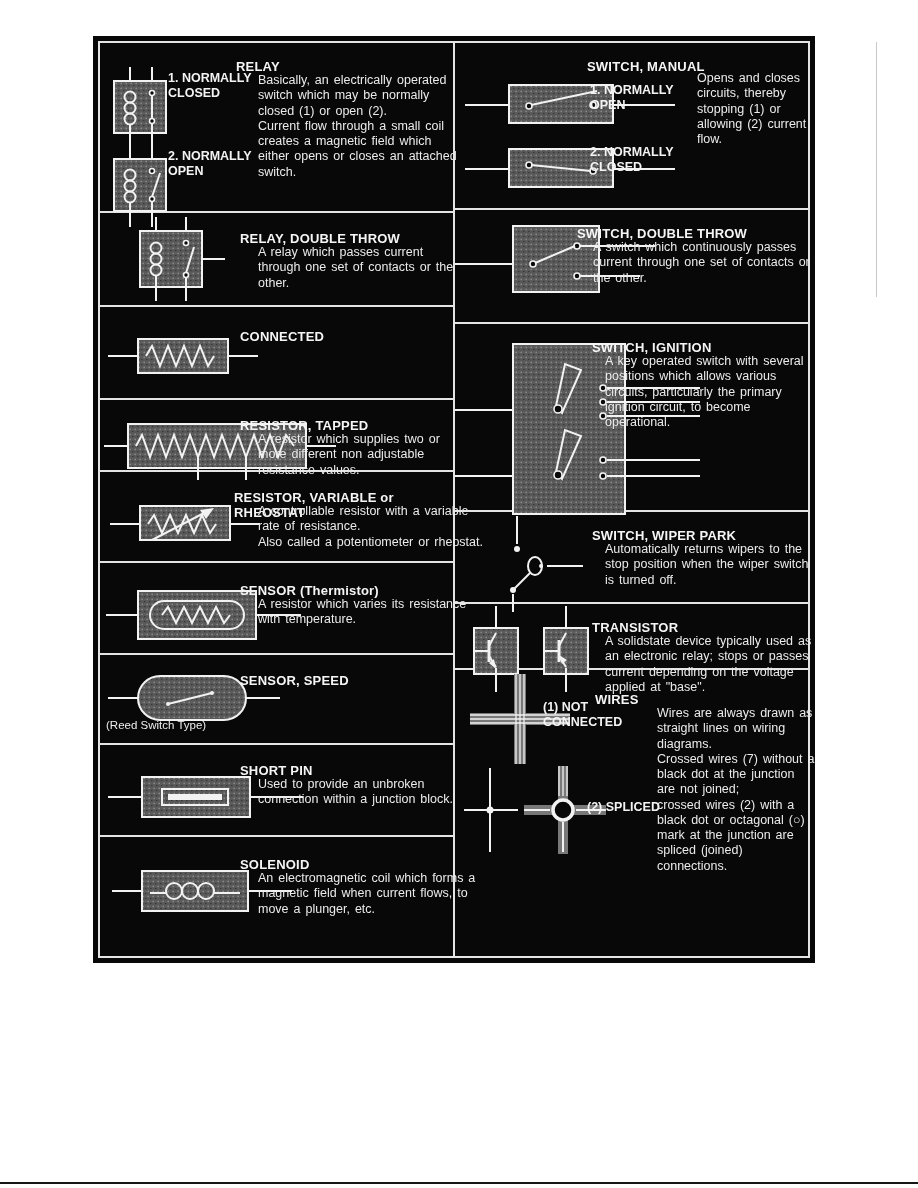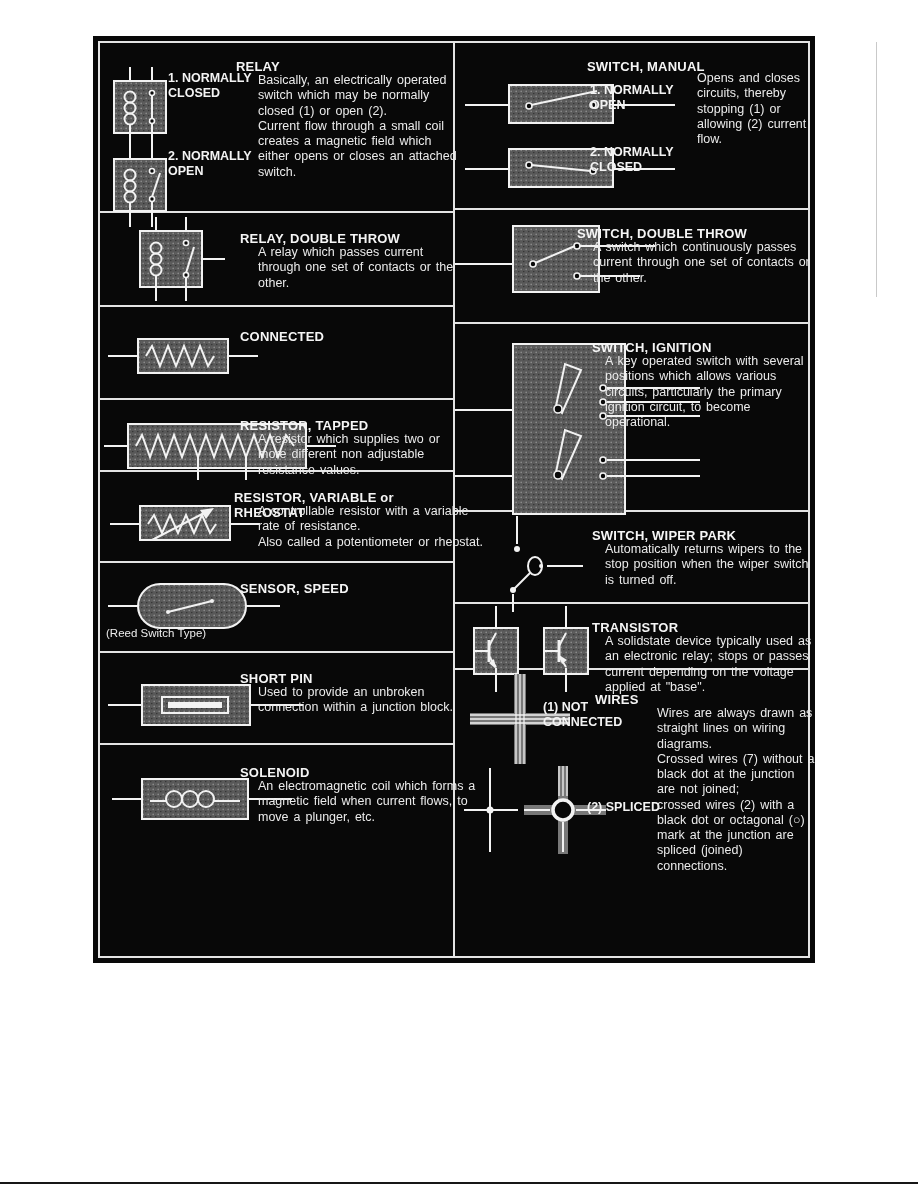--- a/index.html
+++ b/index.html
@@ -134,20 +134,31 @@
             <polyline class="wln" points="38,30 44,21 52,39 60,21 68,39 76,21 84,39 92,21 100,39 106,30"></polyline>
             <line class="wln" x1="42" y1="46" x2="98" y2="17"></line>
             <polygon class="fdot" points="104,14 90,16 96,25"></polygon>
             <line class="wln" x1="120" y1="30" x2="150" y2="30"></line>
           </svg>
           <h3 class="ttl" style="left:122px;top:6px">RESISTOR, VARIABLE or RHEOSTAT</h3>
           <p class="desc" style="left:148px;top:22px;width:225px">A controllable resistor with a variable rate of resistance.
 Also called a potentiometer or rheostat.</p>
         </div>
 
+        <div class="cell" style="height:92px">
+          <svg class="sym" style="left:6px;top:20px" width="195" height="64" viewBox="0 0 195 64">
+            <line class="wln" x1="0" y1="32" x2="32" y2="32"></line>
+            <rect class="box" x="32" y="8" width="118" height="48"></rect>
+            <rect class="wln" x="44" y="18" width="94" height="28" rx="14"></rect>
+            <polyline class="wln" points="56,32 62,24 70,40 78,24 86,40 94,24 102,40 110,24 118,40 124,32"></polyline>
+            <line class="wln" x1="150" y1="32" x2="195" y2="32"></line>
+          </svg>
+          <h3 class="ttl" style="left:128px;top:8px">SENSOR (Thermistor)</h3>
+          <p class="desc" style="left:148px;top:24px;width:228px">A resistor which varies its resistance with temperature.</p>
+        </div>
 
         <div class="cell" style="height:90px">
           <svg class="sym" style="left:8px;top:16px" width="180" height="54" viewBox="0 0 180 54">
             <line class="wln" x1="0" y1="27" x2="30" y2="27"></line>
             <rect class="box" x="30" y="5" width="108" height="44" rx="22"></rect>
             <line class="wln" x1="60" y1="33" x2="104" y2="22"></line>
             <circle class="fdot" cx="60" cy="33" r="2"></circle>
               <circle class="fdot" cx="104" cy="22" r="2"></circle>
             <line class="wln" x1="138" y1="27" x2="172" y2="27"></line>
           </svg>

